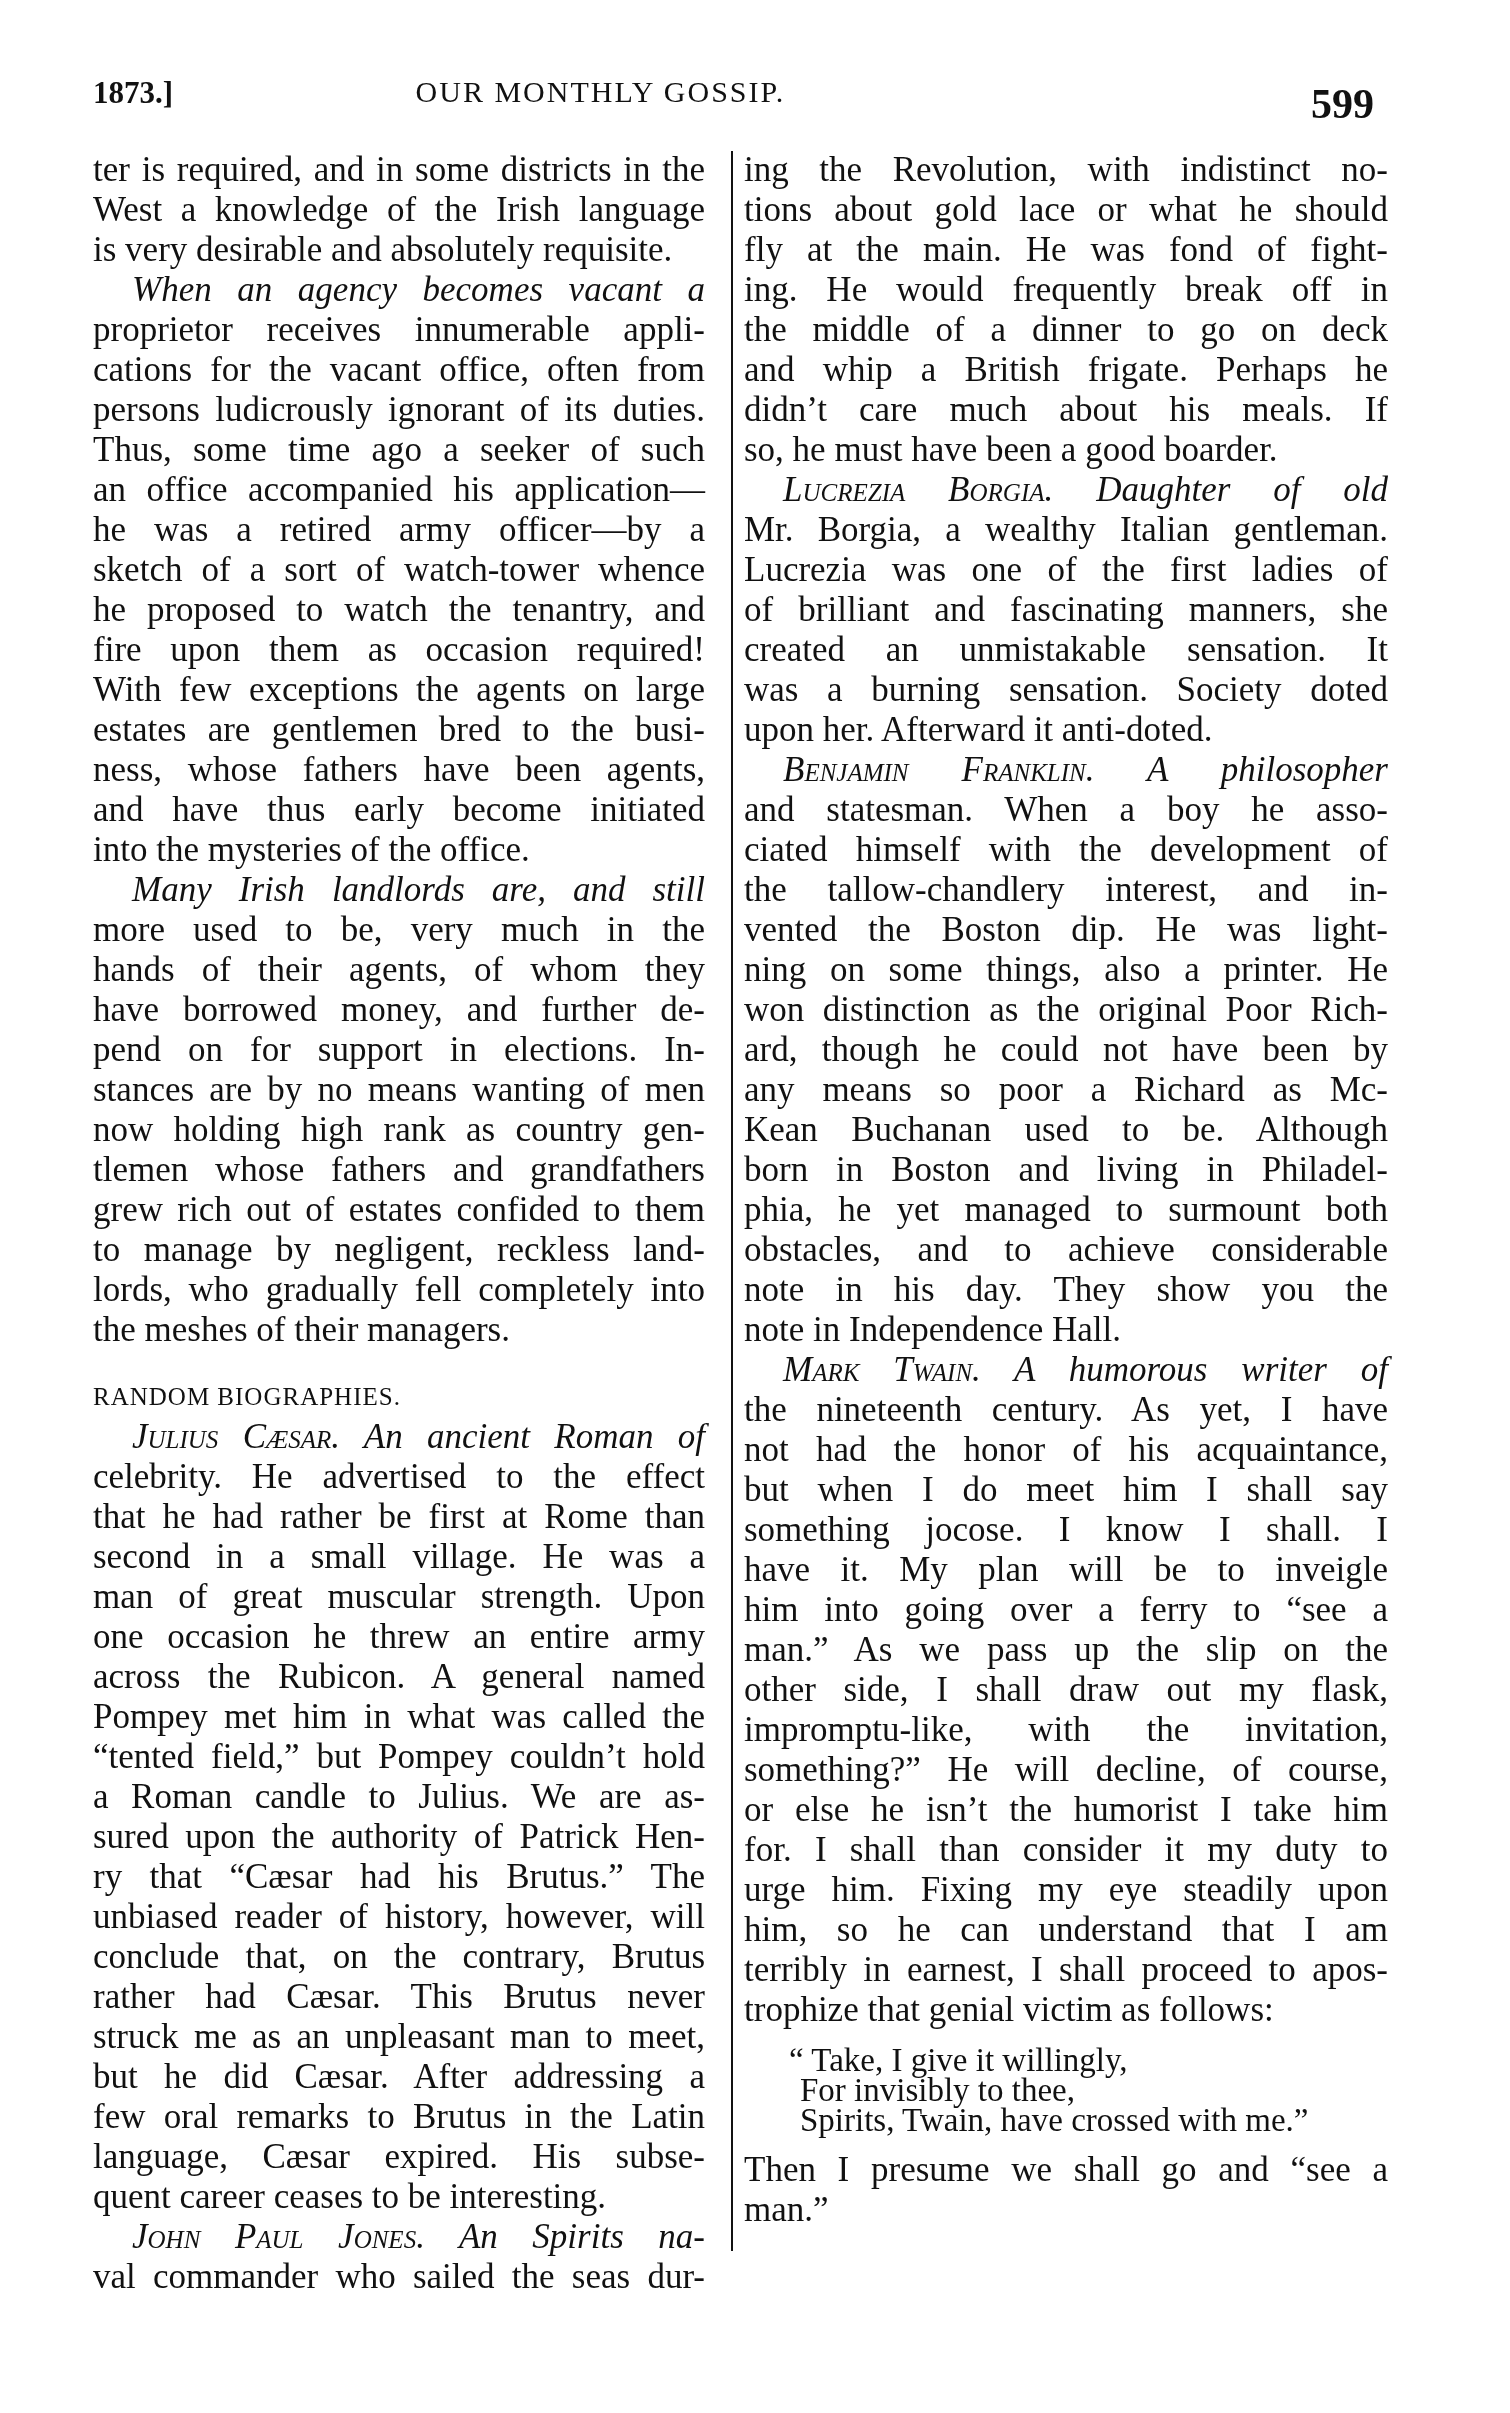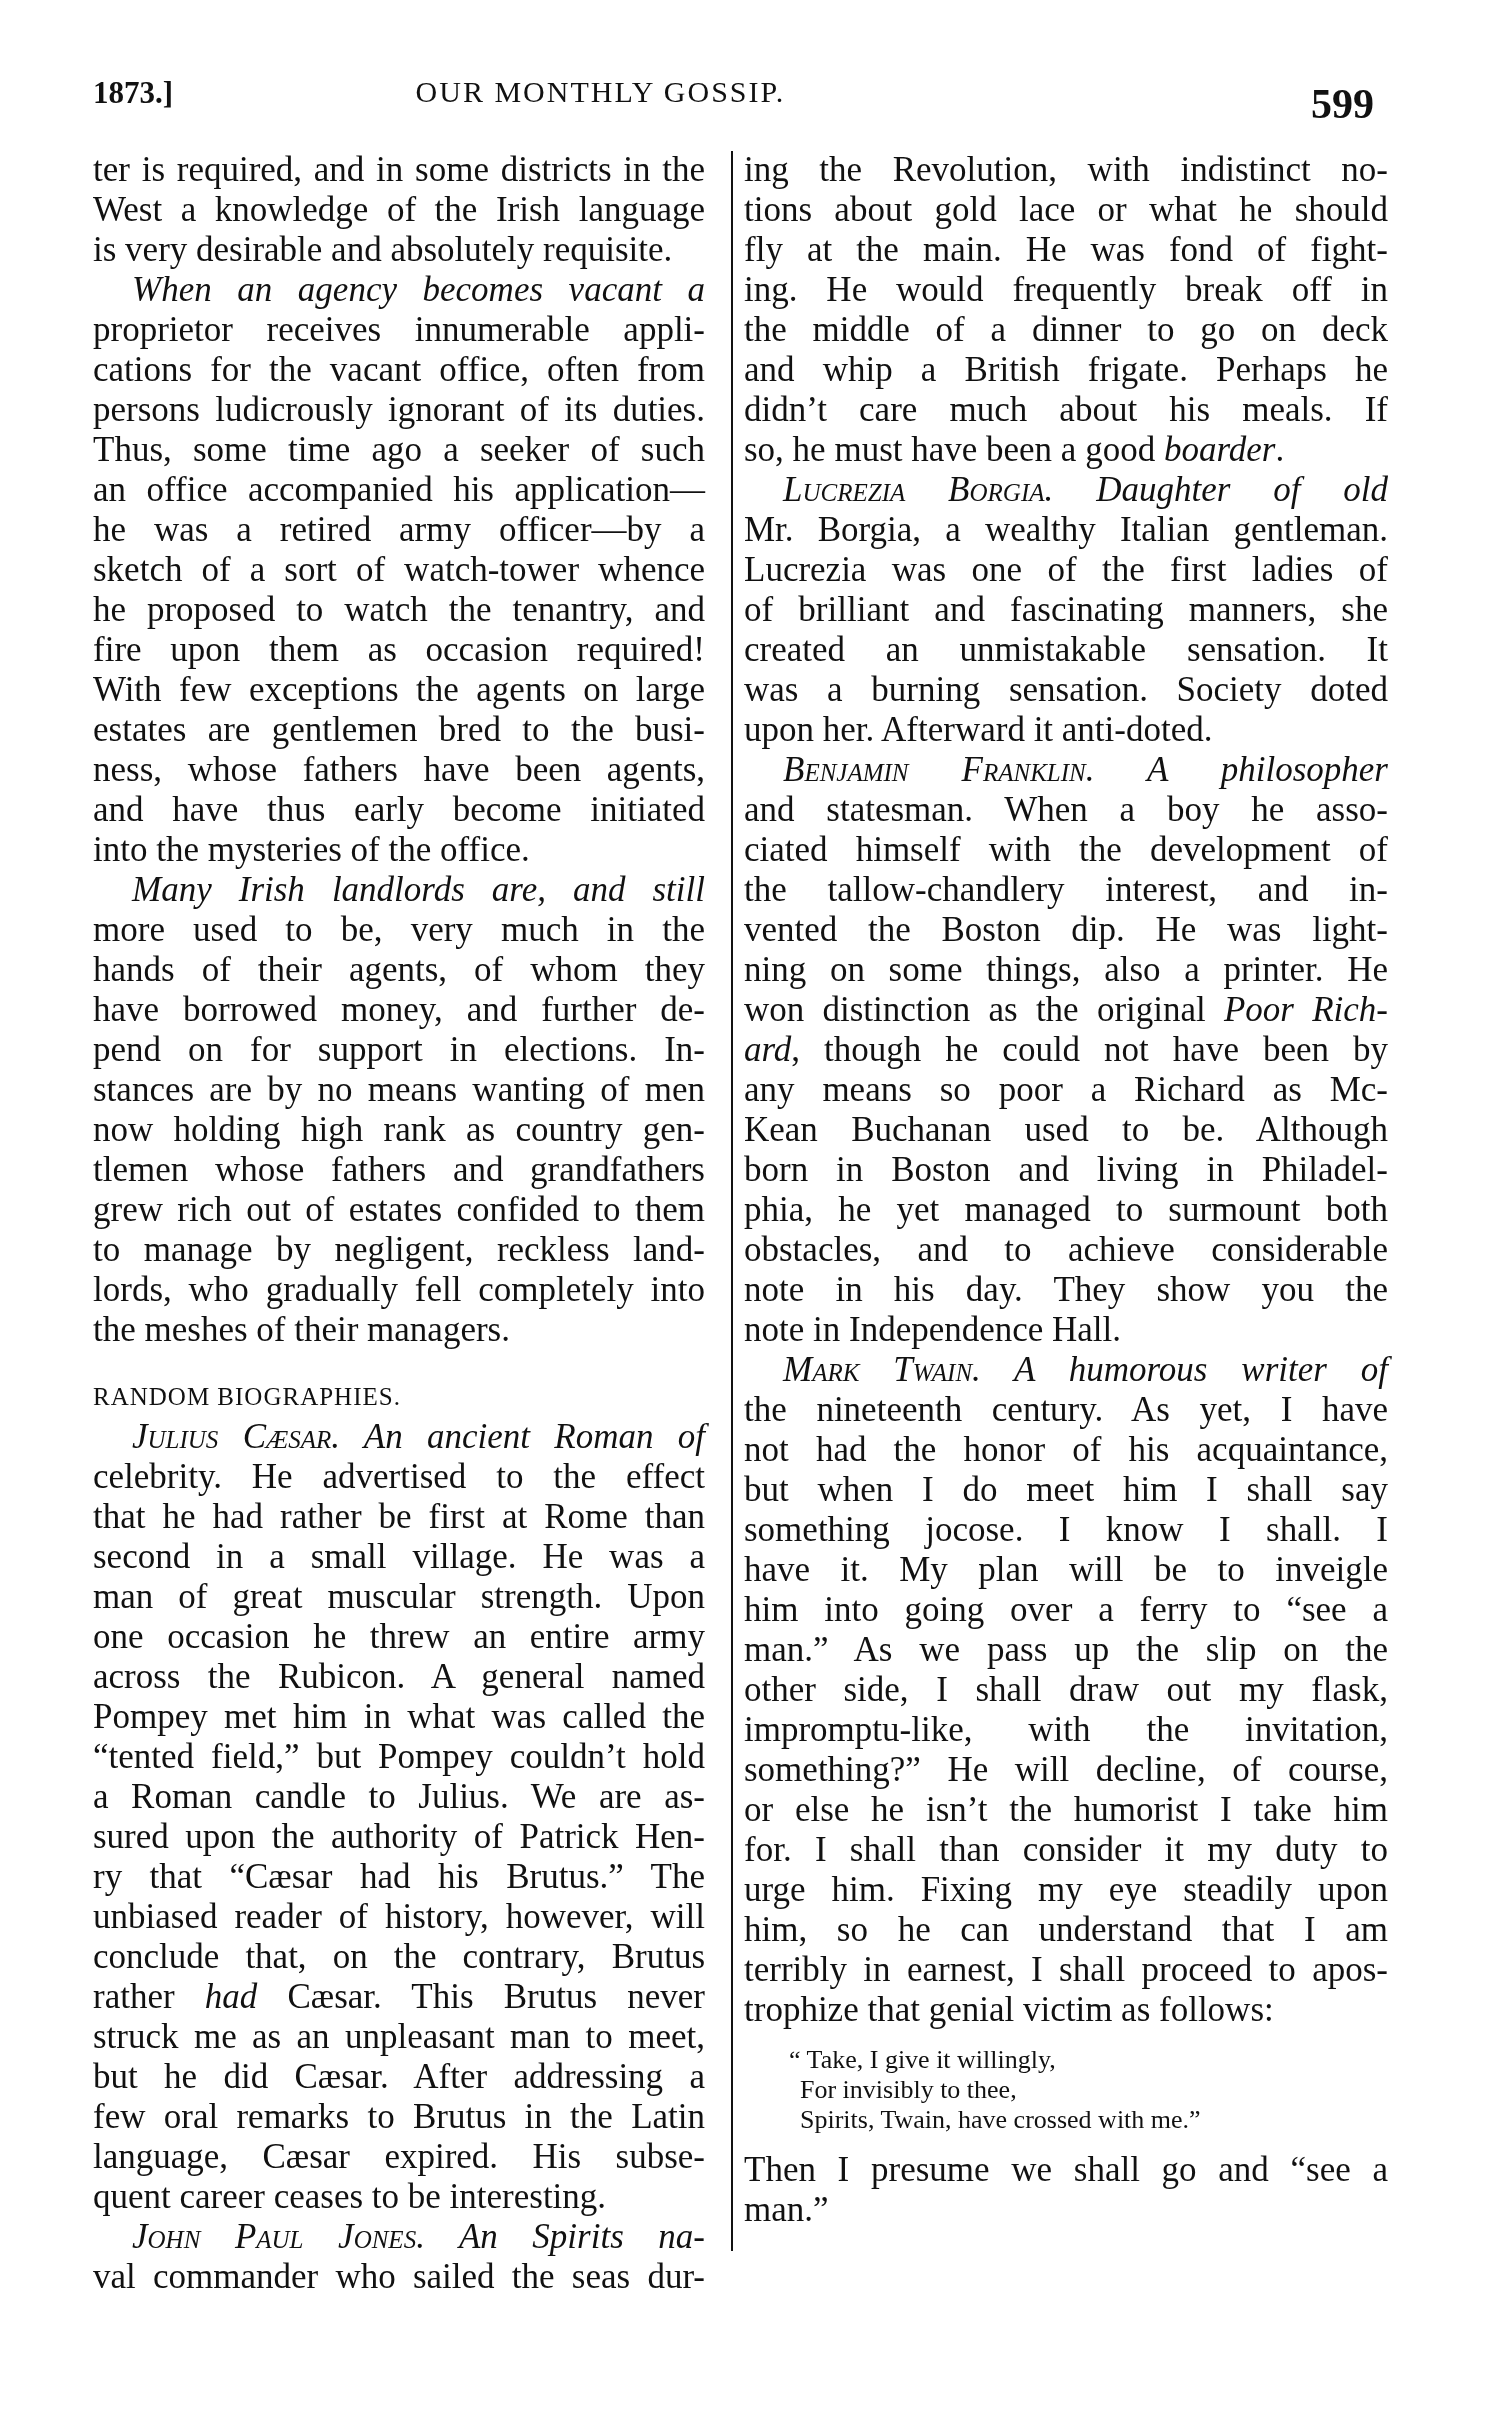--- a/index.html
+++ b/index.html
@@ -31,27 +31,27 @@
   .divider {
     position: absolute; left: 731px; top: 151px; width: 2px; height: 2100px; background: #111;
   }
   .line {
     display: block; white-space: nowrap; text-align: justify; text-align-last: justify;
     height: 40px; overflow: visible;
   }
   .line.last { text-align-last: left; }
   .line.indent { padding-left: 39px; font-style: italic; }
   .sc { font-variant: small-caps; }
-  .it { font-style: italic; }
+  .it { }
   .section-head {
     display: block; font-size: 25px; letter-spacing: 1px;
     height: 40px; line-height: 40px; margin-top: 27px;
   }
   .verse {
-    font-size: 26px; line-height: 30px; padding-left: 45px; margin-top: 15px; margin-bottom: 15px;
+    font-size: 33px; line-height: 30px; padding-left: 45px; margin-top: 15px; margin-bottom: 15px;
   }
   .verse .vline { display: block; white-space: nowrap; }
   .verse .vline.cont { padding-left: 11px; }
 </style>
 </head>
 <body>
 
 <div class="page">
 
   <div class="running-head">

